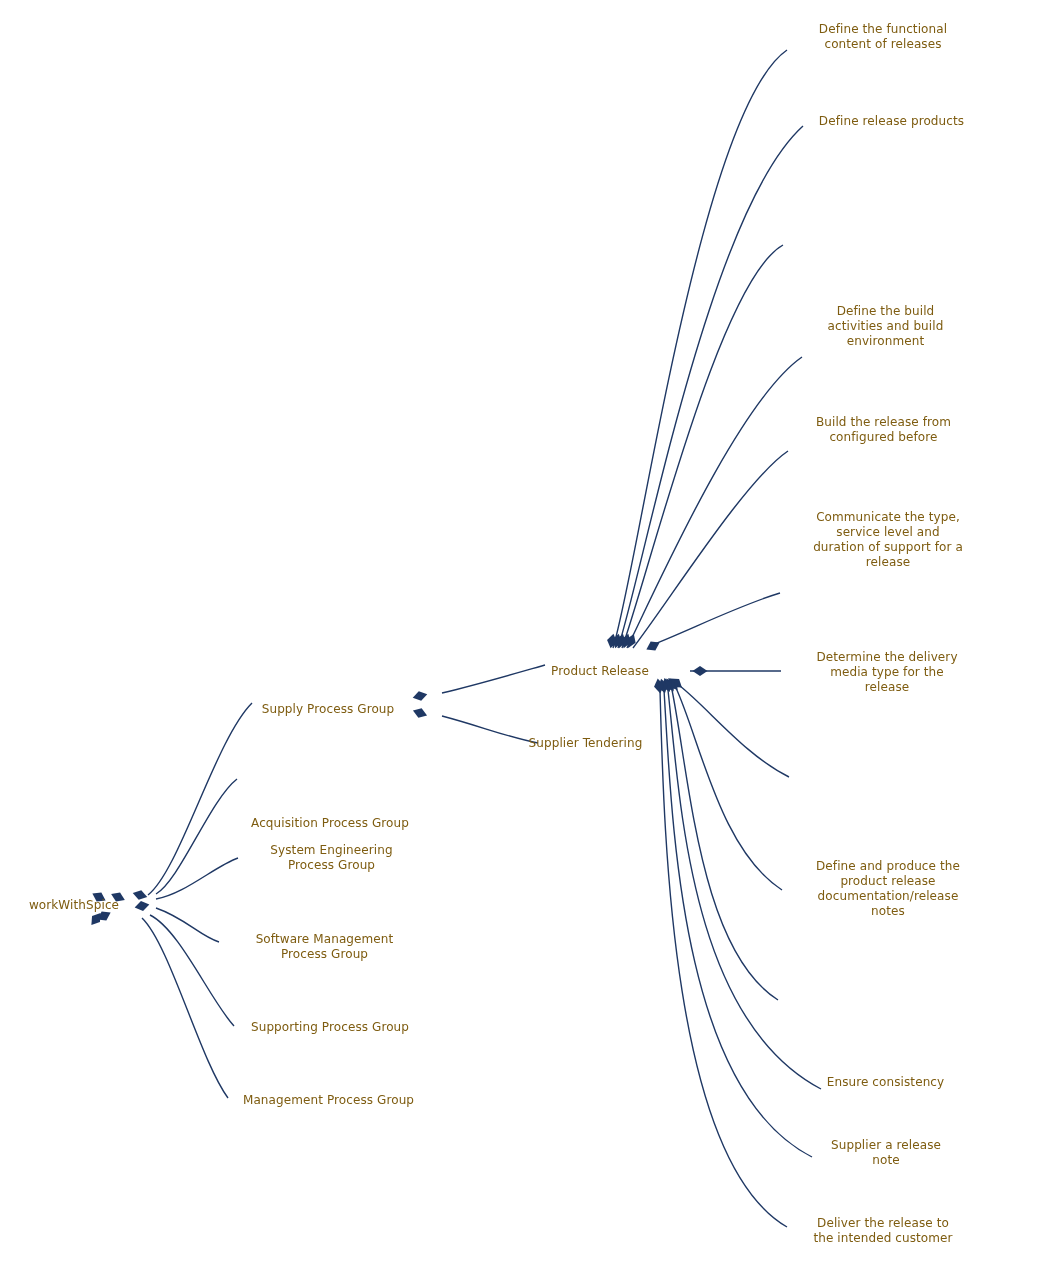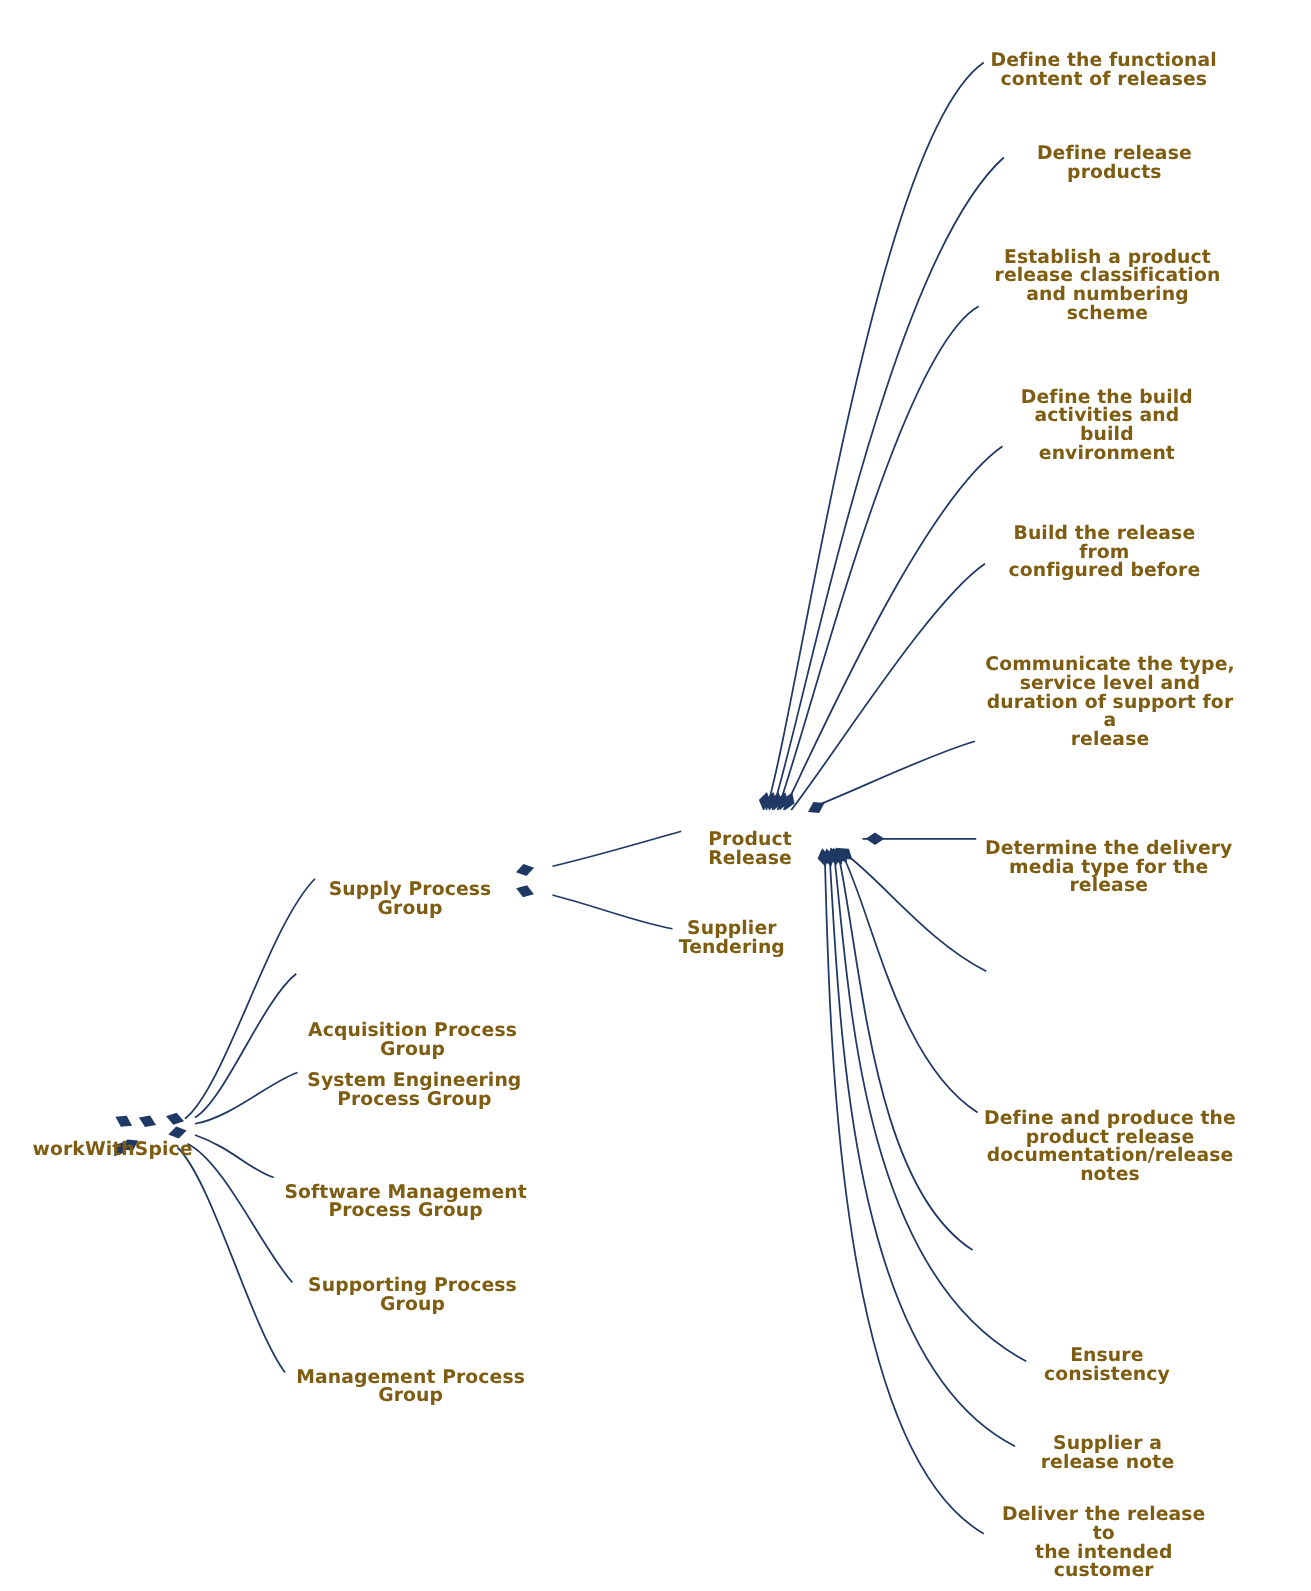--- a/index.html
+++ b/index.html
@@ -24,31 +24,30 @@
     position: absolute;
     left: 0; top: 0;
     width: 1049px;
     height: 1273px;
     pointer-events: none;
   }
   .node {
     position: absolute;
     box-sizing: border-box;
     display: flex;
-    align-items: flex-end;
+    align-items: center;
     justify-content: center;
     text-align: center;
     color: #7E5C10;
-    font-size: 15px;
+    font-size: 12px;
     line-height: 15px;
     letter-spacing: 0.1px;
     white-space: pre-line;
     padding-left: 6px;
     padding-right: 34px;
-    font-weight: bold;
   }
   .node .node-label {
     display: block;
     width: 100%;
   }
   .node-shape {
     position: absolute;
     left: 0; top: 0;
     width: 100%;
     height: 100%;
@@ -135,23 +134,21 @@
         </svg><span class="node-label">Supplier Tendering</span></div>
       <div class="node" style="left: 785px; top: 3px; width: 238px; height: 68px; padding-right: 48px;"><svg class="node-shape" viewBox="0 0 238 68" preserveAspectRatio="none">
           <polygon points="0.7,0.7 194,0.7 237.3,34 194,67.3 0.7,67.3" fill="#F9D9A0" stroke="#C8872B" stroke-width="1.4"></polygon>
         </svg><span class="node-label">Define the functional
 content of releases</span></div>
       <div class="node" style="left: 802px; top: 97px; width: 221px; height: 48px; padding-right: 48px;"><svg class="node-shape" viewBox="0 0 221 48" preserveAspectRatio="none">
           <polygon points="0.7,0.7 177,0.7 220.3,24 177,47.3 0.7,47.3" fill="#F9D9A0" stroke="#C8872B" stroke-width="1.4"></polygon>
         </svg><span class="node-label">Define release products</span></div>
       <div class="node" style="left: 781px; top: 166px; width: 252px; height: 92px; padding-right: 48px;"><svg class="node-shape" viewBox="0 0 252 92" preserveAspectRatio="none">
           <polygon points="0.7,0.7 208,0.7 251.3,46 208,91.3 0.7,91.3" fill="#F9D9A0" stroke="#C8872B" stroke-width="1.4"></polygon>
-        </svg><span class="node-label">Establish a product
-release classification
-and numbering scheme</span></div>
+        </svg></div>
       <div class="node" style="left: 800px; top: 282px; width: 213px; height: 88px; padding-right: 48px;"><svg class="node-shape" viewBox="0 0 213 88" preserveAspectRatio="none">
           <polygon points="0.7,0.7 169,0.7 212.3,44 169,87.3 0.7,87.3" fill="#F9D9A0" stroke="#C8872B" stroke-width="1.4"></polygon>
         </svg><span class="node-label">Define the build
 activities and build
 environment</span></div>
       <div class="node" style="left: 786px; top: 396px; width: 237px; height: 68px; padding-right: 48px;"><svg class="node-shape" viewBox="0 0 237 68" preserveAspectRatio="none">
           <polygon points="0.7,0.7 193,0.7 236.3,34 193,67.3 0.7,67.3" fill="#F9D9A0" stroke="#C8872B" stroke-width="1.4"></polygon>
         </svg><span class="node-label">Build the release from
 configured before</span></div>
       <div class="node" style="left: 778px; top: 480px; width: 262px; height: 119px; padding-right: 48px;"><svg class="node-shape" viewBox="0 0 262 119" preserveAspectRatio="none">

